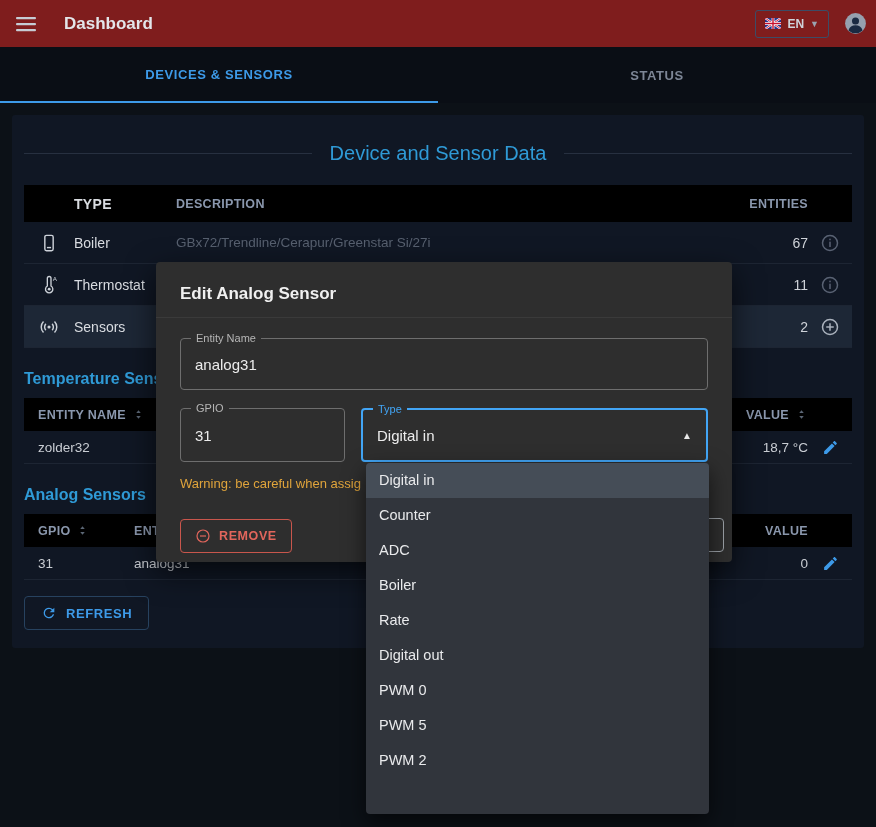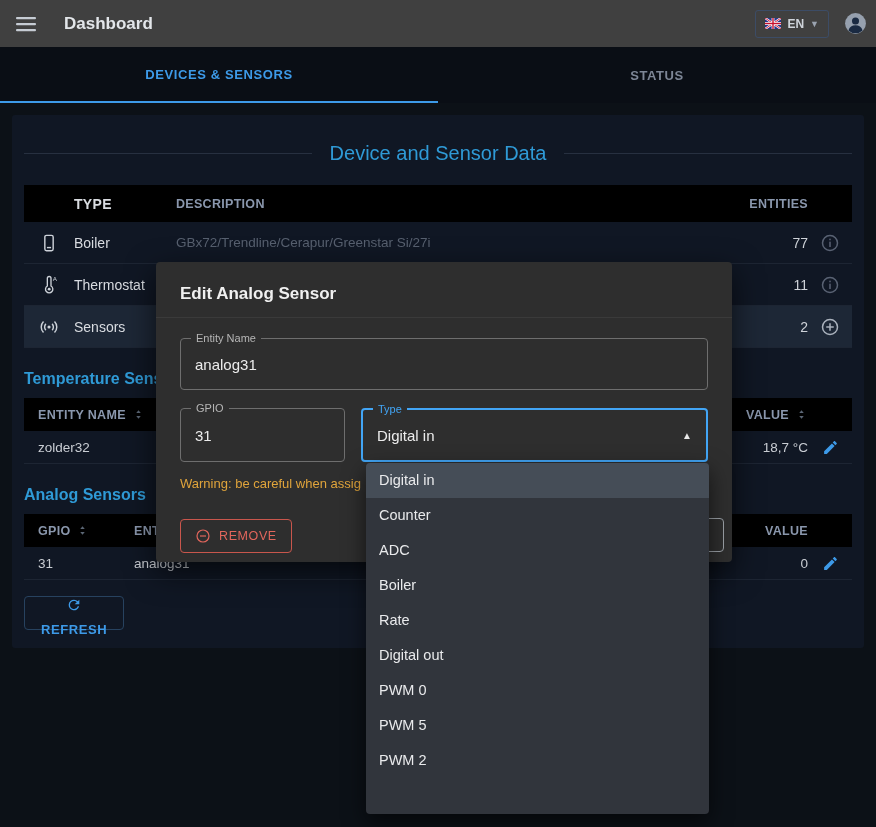--- a/index.html
+++ b/index.html
@@ -4,21 +4,21 @@
 <style>
   * { margin:0; padding:0; box-sizing:border-box; }
   html,body { width:876px; height:827px; }
   body {
     position:relative; overflow:hidden;
     background:#0c1117; color:#d9dce1;
     font-family:"Liberation Sans", sans-serif; font-size:14px;
   }
   
   .topbar { position:absolute; left:0; top:0; width:876px; height:47px;
-    background:#404040; display:flex; align-items:center; }
+    background:#7f1d1d; display:flex; align-items:center; }
   .hamburger { margin-left:16px; cursor:pointer; display:flex; }
   .app-title { margin-left:28px; font-size:17px; font-weight:700; color:#e3e6ea; }
   .topbar-right { margin-left:auto; display:flex; align-items:center; }
   .lang-btn { display:flex; align-items:center; gap:6px; border:1px solid #3c4c66;
     border-radius:3px; height:28px; padding:0 9px; margin-right:14px; cursor:pointer;
     color:#cfd4db; font-size:12px; font-weight:700; }
   .caret-down { font-size:9px; color:#9aa3b0; }
   .avatar { margin-right:8px; display:flex; cursor:pointer; }
   
   .tabbar { position:absolute; left:0; top:47px; width:876px; height:56px;
@@ -48,21 +48,21 @@
   .col-act  { width:44px; display:flex; justify-content:center; }
   .col-entity { flex:1; padding-left:14px; font-size:13.5px; color:#c9cdd3; display:flex; align-items:center; gap:6px; }
   .col-gpio { width:96px; padding-left:14px; font-size:13.5px; color:#c9cdd3; display:flex; align-items:center; gap:6px; }
   .col-val { width:120px; text-align:right; font-size:13.5px; color:#c9cdd3; display:flex; justify-content:flex-end; align-items:center; gap:6px; }
   .sec-title { margin-top:22px; font-size:16px; font-weight:700; color:#2f9ad6; }
   .st { margin-top:10px; }
   .sort { display:flex; cursor:pointer; }
   .btn-refresh { margin-top:16px; display:inline-flex; align-items:center; gap:9px;
     height:34px; padding:0 16px; background:transparent; border:1px solid #27425f;
     border-radius:4px; color:#3d9ae8; font-size:13px; font-weight:700; letter-spacing:.6px;
-    font-family:inherit; cursor:pointer;flex-direction:column; }
+    font-family:inherit; cursor:pointer; }
   
   .dialog { position:absolute; left:156px; top:262px; width:576px; height:300px;
     background:#2e2e2e; border-radius:4px; box-shadow:0 10px 30px rgba(0,0,0,.65); z-index:10; }
   .dlg-title { padding:22px 24px 13px; font-size:17px; font-weight:700; color:#f0f0f0;
     border-bottom:1px solid #3a3a3a; }
   .dlg-body { padding:0 24px; }
   .field { position:relative; border:1px solid #6e6e6e; border-radius:4px; height:52px;
     display:flex; align-items:center; background:#2e2e2e; }
   .flabel { position:absolute; top:-7px; left:10px; font-size:11px; color:#b6b6b6;
     background:#2e2e2e; padding:0 5px; line-height:13px; }
@@ -72,21 +72,21 @@
   .frow { display:flex; gap:16px; margin-top:18px; }
   .field.gpio { width:165px; height:54px; }
   .field.type { flex:1; height:54px; border:2px solid #42a5f5; cursor:pointer; }
   .field.type .flabel { color:#42a5f5; }
   .sel-value { padding:0 14px; font-size:15px; color:#ececec; flex:1; }
   .sel-caret { margin-right:14px; font-size:10px; color:#e8e8e8; }
   .warning { margin-top:14px; font-size:13px; color:#e0a43b; white-space:nowrap; overflow:hidden; }
   .dlg-actions { margin-top:28px; padding:0 24px; display:flex; }
   .btn-remove { display:inline-flex; align-items:center; gap:8px; height:34px; padding:0 14px;
     background:transparent; border:1px solid #c9564c; border-radius:4px; color:#e2665c;
-    font-size:12.5px; font-weight:400; letter-spacing:.6px; font-family:inherit; cursor:pointer; }
+    font-size:12.5px; font-weight:700; letter-spacing:.6px; font-family:inherit; cursor:pointer; }
   .btn-ghost { position:absolute; right:8px; bottom:10px; width:84px; height:34px;
     border:1px solid #9aa0a6; border-radius:4px; background:transparent; cursor:pointer; }
   
   .menu { position:absolute; left:366px; top:463px; width:343px; height:351px;
     background:#31353c; border-radius:4px; box-shadow:0 8px 22px rgba(0,0,0,.6);
     z-index:20; overflow:hidden; }
   .opt { height:35px; line-height:35px; padding:0 13px; font-size:14.5px; color:#e9eaec; cursor:pointer; }
   .opt.selected { background:#454d57; }
   svg { display:block; }
 </style>
@@ -153,21 +153,21 @@
     </div>
     <div class="trow">
       <div class="col-icon">
         <svg width="20" height="20" viewBox="0 0 24 24" fill="none" stroke="#cdd2d9" stroke-width="1.7">
             <rect x="7" y="2.8" width="10" height="18.4" rx="2"></rect>
             <line x1="9.5" y1="17.5" x2="14.5" y2="17.5"></line>
           </svg>
       </div>
       <div class="col-type">Boiler</div>
       <div class="col-desc">GBx72/Trendline/Cerapur/Greenstar Si/27i</div>
-      <div class="col-ent">77</div>
+      <div class="col-ent">67</div>
       <div class="col-act">
         <svg width="20" height="20" viewBox="0 0 24 24">
             <circle cx="12" cy="12" r="9" fill="none" stroke="#596273" stroke-width="1.8"></circle>
             <rect x="11.1" y="10.4" width="1.8" height="6.4" fill="#596273"></rect>
             <rect x="11.1" y="6.8" width="1.8" height="1.9" fill="#596273"></rect>
           </svg>
       </div>
     </div>
     <div class="trow">
       <div class="col-icon">

